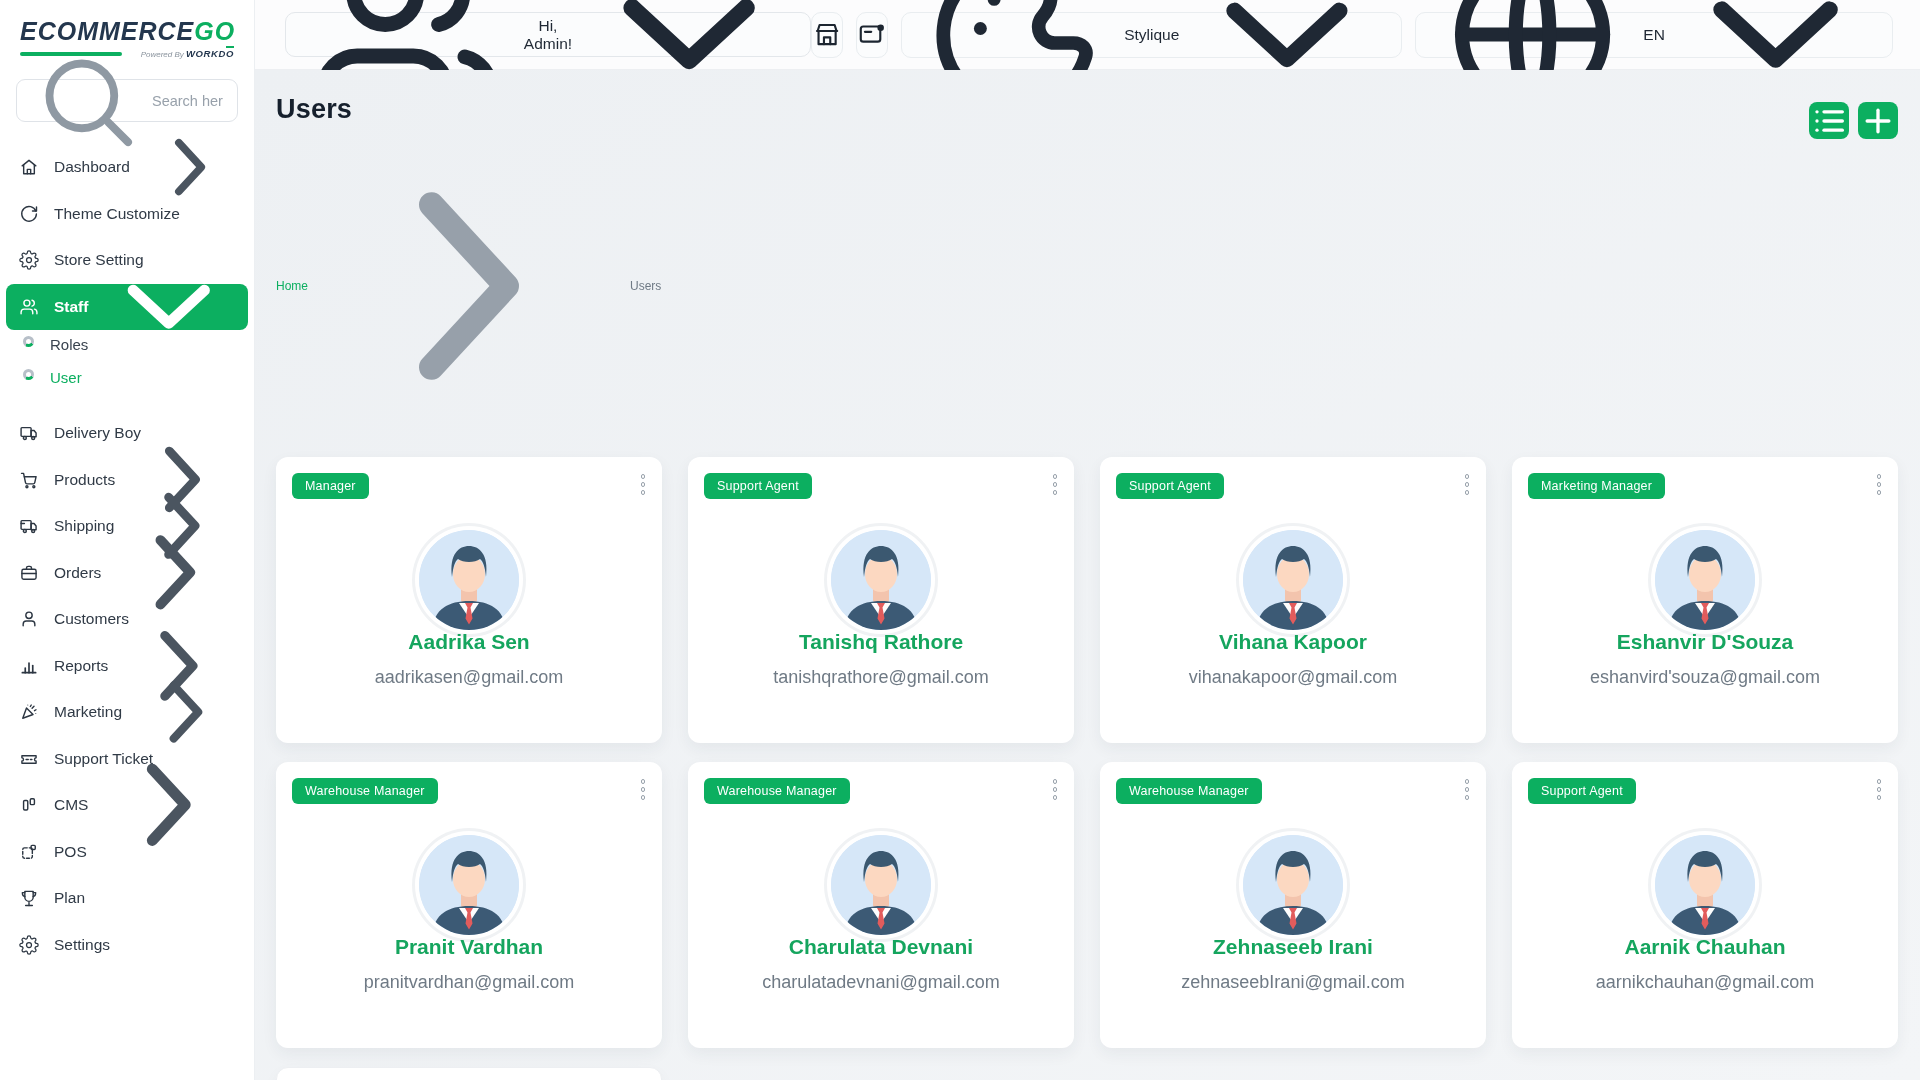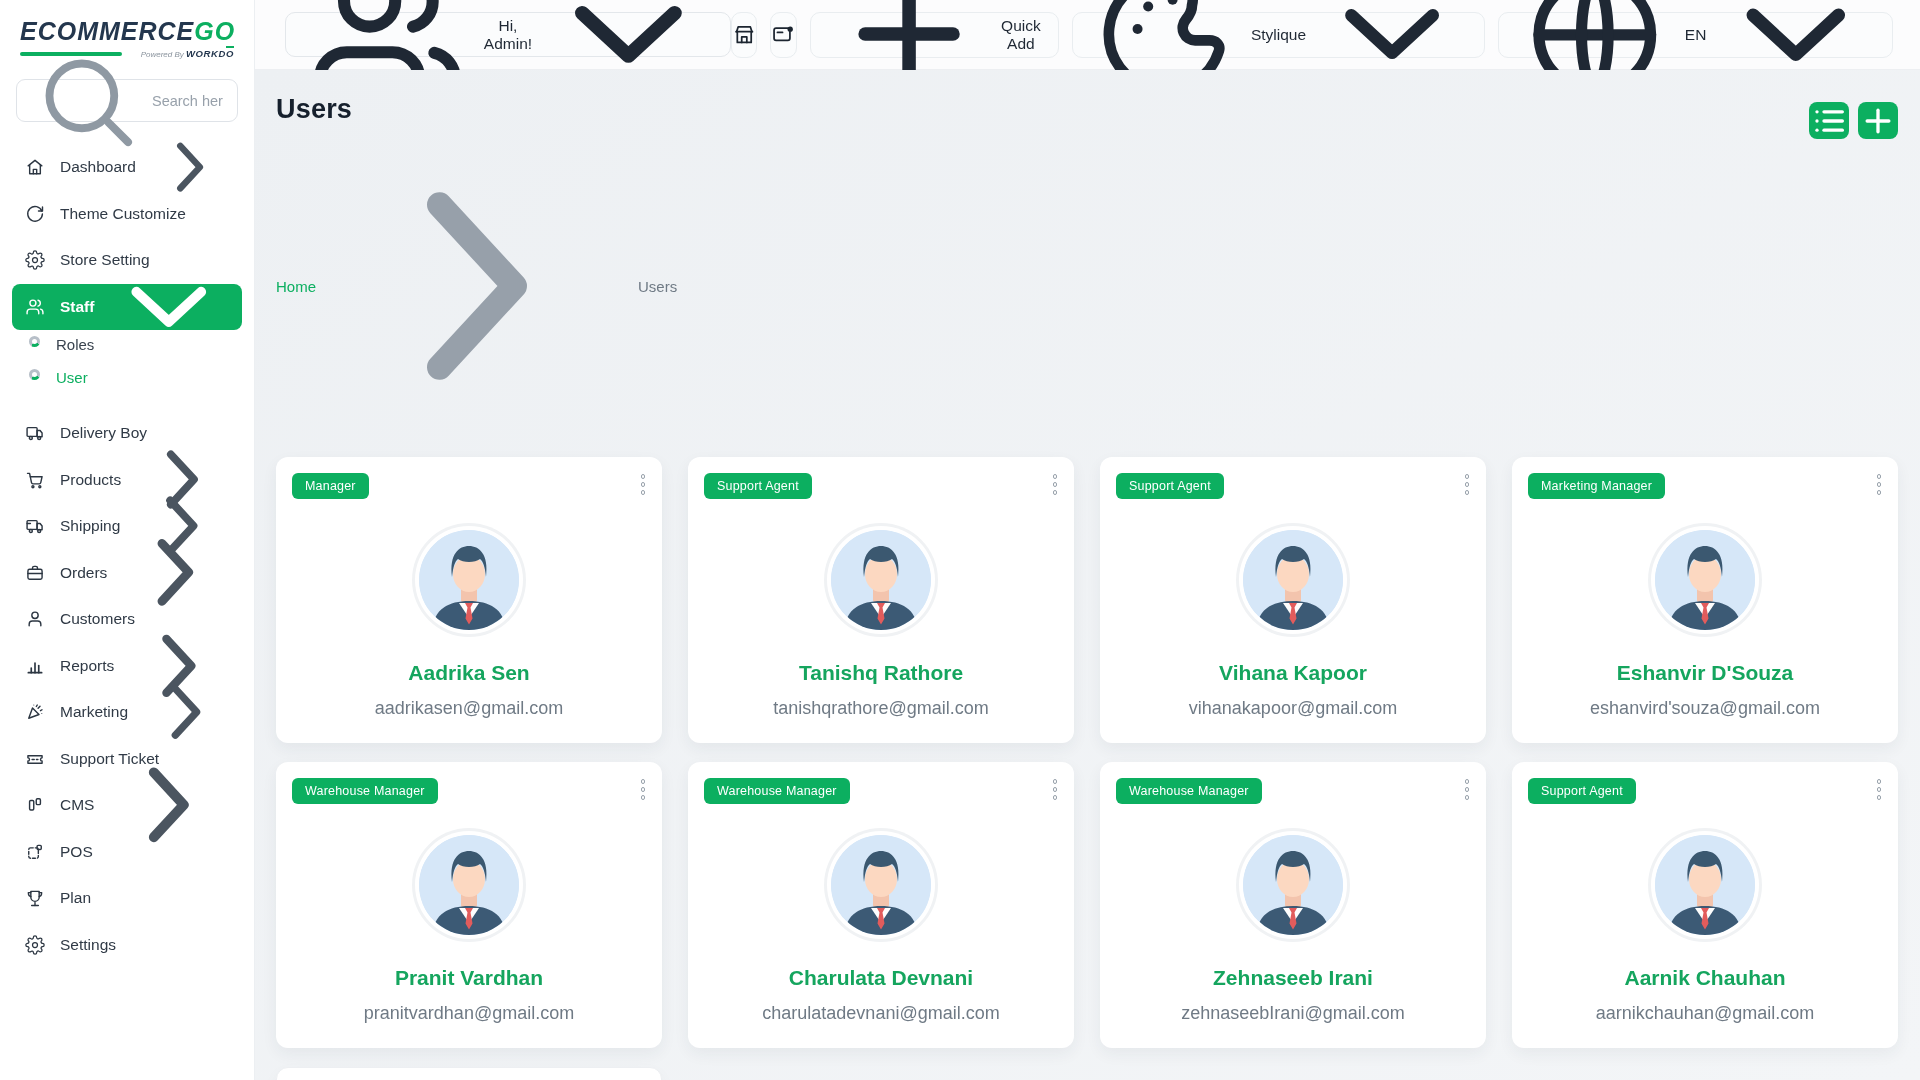--- a/index.html
+++ b/index.html
@@ -18,21 +18,21 @@
   .logo-text .accent{color:var(--green);}
   .logo-sub{display:flex;align-items:center;gap:7px;margin-top:3px;}
   .logo-bar{height:4px;background:var(--green);border-radius:2px;flex:1;}
   .powered{font-size:8px;color:#8a939d;white-space:nowrap;margin-left:12px;}
   .powered b{color:var(--navy);font-size:9.5px;letter-spacing:.6px;}
   .powered b .oa{color:var(--navy);text-decoration:overline;text-decoration-color:var(--green);text-decoration-thickness:2px;}
   .search-box{margin:12px 16px 6px;height:43px;border:1px solid #dfe3e8;border-radius:9px;display:flex;align-items:center;gap:10px;padding:0 14px;background:#fff;color:#8f99a3;}
   .search-box svg{width:18px;height:18px;flex-shrink:0;}
   .search-box input{border:none;outline:none;font-size:14.5px;color:#4b5563;width:100%;background:transparent;font-family:inherit;}
   .search-box input::placeholder{color:#98a1ab;}
-  .menu{padding:16px 12px 8px;flex:1;overflow:hidden;}
+  .menu{padding:16px 6px 8px;flex:1;overflow:hidden;}
   .menu-item{display:flex;align-items:center;gap:15px;height:46.5px;padding:0 13px;border-radius:8px;color:#303a46;font-size:15.5px;cursor:pointer;}
   .mi-icon{width:20px;height:20px;display:flex;align-items:center;justify-content:center;color:#2c3642;flex-shrink:0;}
   .mi-icon svg,.chev svg{width:20px;height:20px;}
   .chev{margin-left:auto;display:flex;color:#4b5560;}
   .chev svg{width:15px;height:15px;}
   .menu-item.active{background:var(--green);color:#fff;font-weight:700;}
   .menu-item.active .mi-icon,.menu-item.active .chev{color:#fff;}
   .submenu{padding:6px 0 8px;}
   .sub-item{display:flex;gap:16px;height:33px;padding:0 13px 0 17px;font-size:15px;color:#39434f;cursor:pointer;}
   .sub-item.active{color:var(--green);}
@@ -48,38 +48,38 @@
   .topbar-right{margin-left:auto;display:flex;align-items:center;gap:13px;}
   .icon-btn{width:46px;height:46px;border:1px solid #e9edf0;border-radius:10px;background:var(--lightbtn);display:flex;align-items:center;justify-content:center;color:#1c2530;cursor:pointer;}
   .icon-btn svg{width:22px;height:22px;}
   .pill-btn{display:flex;align-items:center;gap:11px;height:46px;border:1px solid #e9edf0;border-radius:10px;background:var(--lightbtn);padding:0 17px;font-size:15.5px;color:#1f2834;cursor:pointer;}
   .pill-btn svg{width:20px;height:20px;}
   .pill-btn .chev-d svg{width:14px;height:14px;}
 
   .content{flex:1;display:flex;flex-direction:column;padding:24px 22px 12px 21px;background:linear-gradient(150deg,#edf0f3 0%,#f3f5f7 100%);overflow:hidden;}
   .page-head{display:flex;align-items:flex-start;}
   .page-title{font-size:27px;font-weight:700;color:#16202d;letter-spacing:.2px;}
-  .breadcrumb{display:flex;align-items:center;gap:11px;margin-top:11px;font-size:15px;}
+  .breadcrumb{display:flex;align-items:center;gap:11px;margin-top:11px;font-size:12px;}
   .crumb-home{color:var(--green);cursor:pointer;}
   .crumb-sep{color:#97a0aa;display:flex;}
   .crumb-sep svg{width:13px;height:13px;}
   .crumb-cur{color:#6f7a85;}
   .head-actions{margin-left:auto;display:flex;gap:9px;margin-top:8px;}
   .act-btn{width:40px;height:37px;background:var(--green);border-radius:8px;color:#fff;display:flex;align-items:center;justify-content:center;cursor:pointer;border:none;}
   .act-btn svg{width:19px;height:19px;}
 
   
   .cards-grid{display:grid;grid-template-columns:repeat(4,1fr);gap:19px 26px;margin-top:21px;}
   .user-card{background:#fff;border-radius:12px;box-shadow:0 6px 16px rgba(35,46,60,.06);height:286px;position:relative;display:flex;flex-direction:column;align-items:center;padding:16px;}
   .badge{position:absolute;left:16px;top:16px;background:var(--green);color:#fff;font-size:12.5px;padding:6px 13px;border-radius:6px;letter-spacing:.2px;}
   .dots{position:absolute;right:12px;top:12px;display:flex;flex-direction:column;gap:3.5px;cursor:pointer;padding:5px;}
   .dots i{width:4.5px;height:4.5px;border:1.4px solid #98a1ab;border-radius:50%;display:block;}
   .avatar{margin-top:57px;width:100px;height:100px;border-radius:50%;box-shadow:0 0 0 4px #fff,0 0 0 7px #f0f2f4;overflow:hidden;background:#d6e7f8;flex-shrink:0;}
   .avatar svg{width:100%;height:100%;display:block;}
-  .user-name{margin-top:31px;font-size:21px;font-weight:700;color:#15a55e;cursor:pointer;}
+  .user-name{font-size:21px;font-weight:700;color:#15a55e;cursor:pointer;}
   .user-email{margin-top:13px;font-size:18px;color:#6f7a85;}
 
   .create-card{background:#fff;border-radius:12px;border:1px solid #edeff2;height:157px;display:flex;flex-direction:column;align-items:center;justify-content:center;box-shadow:0 6px 16px rgba(35,46,60,.04);cursor:pointer;align-self:start;width:100%;}
 </style>
 </head>
 <body>
 
 <div class="app">
 
   <aside class="sidebar">
@@ -355,29 +355,20 @@
             </span>
         </button>
         <button class="icon-btn">
           <span style="display: flex;">
               <svg viewBox="0 0 24 24" fill="none" stroke="currentColor" stroke-width="1.7" stroke-linecap="round" stroke-linejoin="round" style="width:100%;height:100%">
                 <rect x="3" y="6" width="15.5" height="12" rx="2"></rect>
                 <path d="M6.3 10.2h5"></path>
                 <circle cx="18.8" cy="7" r="2.6" fill="currentColor" stroke="none"></circle>
               </svg>
             </span>
-        </button>
-        <button class="pill-btn">
-          <span style="display: flex;">
-              <svg viewBox="0 0 24 24" fill="none" stroke="currentColor" stroke-width="2" stroke-linecap="round" stroke-linejoin="round" style="width:100%;height:100%">
-                <path d="M12 5.5v13"></path>
-                <path d="M5.5 12h13"></path>
-              </svg>
-            </span>
-          <span>Quick Add</span>
         </button>
         <button class="pill-btn">
           <span style="display: flex;">
               <svg viewBox="0 0 24 24" fill="none" stroke="currentColor" stroke-width="1.7" stroke-linecap="round" stroke-linejoin="round" style="width:100%;height:100%">
                 <path d="M12 3a9 9 0 1 0 8.6 11.7c.3-1-.5-1.7-1.5-1.7h-2.3a2 2 0 0 1-1.5-3.3c.6-.7 1-1.3 1-2.3A3.6 3.6 0 0 0 12 3z"></path>
                 <circle cx="7.6" cy="11.2" r=".8" fill="currentColor" stroke="none"></circle>
                 <circle cx="9.3" cy="7.6" r=".8" fill="currentColor" stroke="none"></circle>
                 <circle cx="13.2" cy="6.5" r=".8" fill="currentColor" stroke="none"></circle>
               </svg>
             </span>

